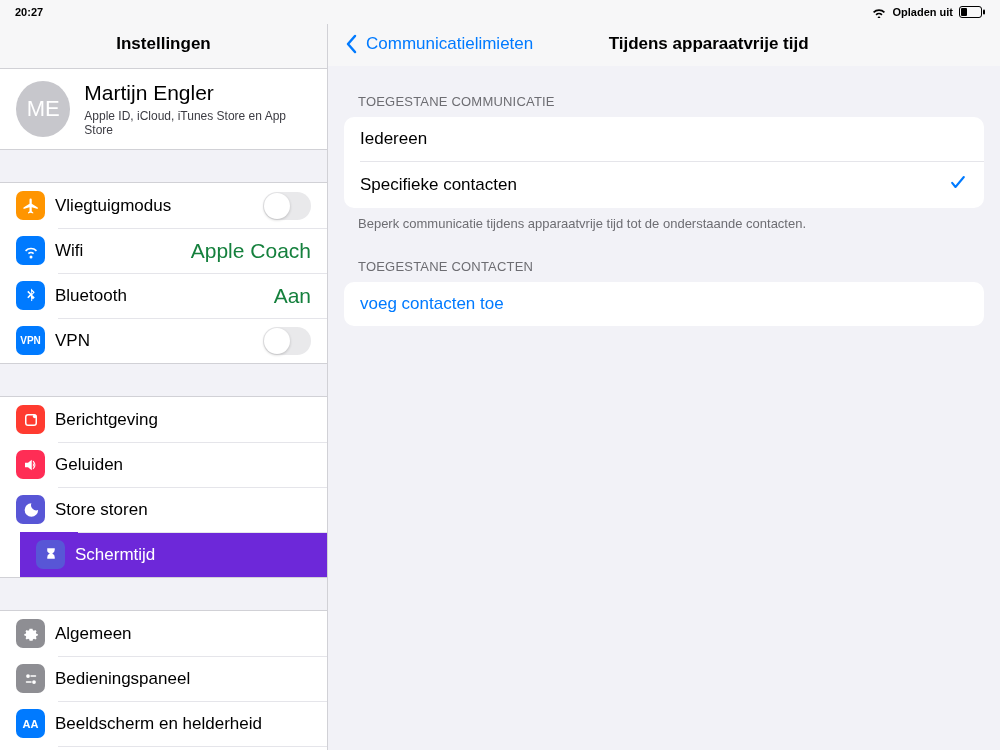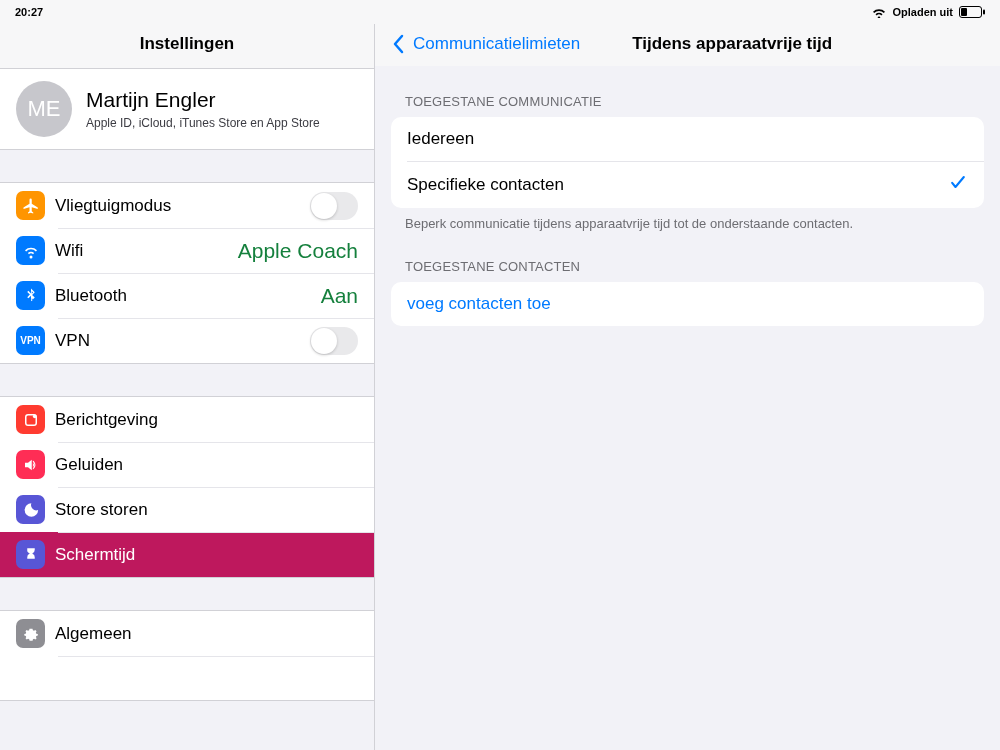--- a/index.html
+++ b/index.html
@@ -1,29 +1,29 @@
 <!DOCTYPE html>
 <html><head>
 <meta charset="utf-8">
 <style>
 * { margin: 0; padding: 0; box-sizing: border-box; font-family: -apple-system, BlinkMacSystemFont, "Helvetica Neue", sans-serif; }
 body { width: 1000px; height: 750px; background: #f2f2f7; display: flex; flex-direction: column; overflow: hidden; }
 .status-bar { height: 24px; display: flex; justify-content: space-between; align-items: center; padding: 0 15px; font-size: 11px; font-weight: 600; background: #f7f7f8; }
 .status-right { display: flex; align-items: center; gap: 6px; }
 .main { flex: 1; display: flex; overflow: hidden; }
-.sidebar { width: 375px; background: #f2f2f7; border-right: 1px solid #d1d1d6; display: flex; flex-direction: column; overflow-y: auto; }
+.sidebar { width: 328px; background: #f2f2f7; border-right: 1px solid #d1d1d6; display: flex; flex-direction: column; overflow-y: auto; }
 .sidebar-title { text-align: center; font-size: 17px; font-weight: 600; padding: 10px 0 14px; background: #f7f7f8; }
 .account-row { background: #fff; display: flex; align-items: center; padding: 12px 16px; gap: 14px; border-top: 1px solid #d1d1d6; border-bottom: 1px solid #d1d1d6; }
 .avatar { width: 56px; height: 56px; border-radius: 50%; background: #c7c7cc; color: #fff; display: flex; align-items: center; justify-content: center; font-size: 22px; font-weight: 500; }
 .account-name { font-size: 21px; }
 .account-sub { font-size: 12px; color: #3c3c43; margin-top: 4px; }
 .group { margin-top: 32px; background: #fff; border-top: 1px solid #d1d1d6; border-bottom: 1px solid #d1d1d6; }
 .row { display: flex; align-items: center; padding: 8px 16px; min-height: 44px; gap: 10px; position: relative; }
 .row + .row::before { content: ""; position: absolute; left: 58px; right: 0; top: 0; height: 1px; background: #e5e5ea; }
-.row.selected { background: #be185d; color: #fff; }
+.row.selected { background: #6d28d9; color: #fff; margin-left: 20px; }
 .row.selected .row-label { color: #fff; }
 .icon { width: 29px; height: 29px; border-radius: 7px; display: flex; align-items: center; justify-content: center; flex-shrink: 0; }
 .icon svg { width: 18px; height: 18px; }
 .row-label { font-size: 17px; flex: 1; color: #000; }
 .row-value { font-size: 21px; color: #15803d; }
 .switch { width: 48px; height: 28px; background: #e9e9eb; border-radius: 14px; position: relative; }
 .switch::after { content: ""; width: 26px; height: 26px; background: #fff; border-radius: 50%; position: absolute; top: 1px; left: 1px; box-shadow: 0 1px 3px rgba(0,0,0,0.2); }
 .detail { flex: 1; background: #f2f2f7; display: flex; flex-direction: column; }
 .detail-header { display: flex; align-items: center; padding: 10px 16px 12px; background: #f7f7f8; }
 .back { display: flex; align-items: center; color: #007aff; font-size: 17px; gap: 8px; }
@@ -146,20 +146,35 @@
     <div class="group">
       <div class="row">
         <div class="icon" style="background:#8e8e93">
             <svg viewBox="0 0 24 24" fill="#fff">
               <path d="M12 8a4 4 0 100 8 4 4 0 000-8zm9 4l-2-.5a7 7 0 00-.6-1.5l1-1.8-1.6-1.6-1.8 1a7 7 0 00-1.5-.6L14 5h-4l-.5 2a7 7 0 00-1.5.6l-1.8-1L4.6 8.2l1 1.8A7 7 0 005 11.5L3 12l.1 2 2 .5c.1.5.3 1 .6 1.5l-1 1.8 1.6 1.6 1.8-1c.5.3 1 .5 1.5.6l.5 2h4l.5-2a7 7 0 001.5-.6l1.8 1 1.6-1.6-1-1.8c.3-.5.5-1 .6-1.5l2-.5V12z"></path>
             </svg>
           </div>
         <span class="row-label">Algemeen</span>
       </div>
       <div class="row">
+        <div class="icon" style="background:#8e8e93">
+            <svg viewBox="0 0 24 24" fill="#fff">
+              <circle cx="8" cy="8" r="2.5"></circle>
+              <rect x="11" y="7" width="8" height="2" rx="1"></rect>
+              <circle cx="16" cy="16" r="2.5"></circle>
+              <rect x="5" y="15" width="8" height="2" rx="1"></rect>
+            </svg>
+          </div>
+        <span class="row-label">Bedieningspaneel</span>
+      </div>
+      <div class="row">
+        <div class="icon" style="background:#007aff;color:#fff;font-size:11px;font-weight:700">AA</div>
+        <span class="row-label">Beeldscherm en helderheid</span>
+      </div>
+      <div class="row">
         
         
       </div>
     </div>
   </div>
 
   <div class="detail">
     <div class="detail-header">
       <div class="back">
         <svg width="14" height="20" viewBox="0 0 12 20">

